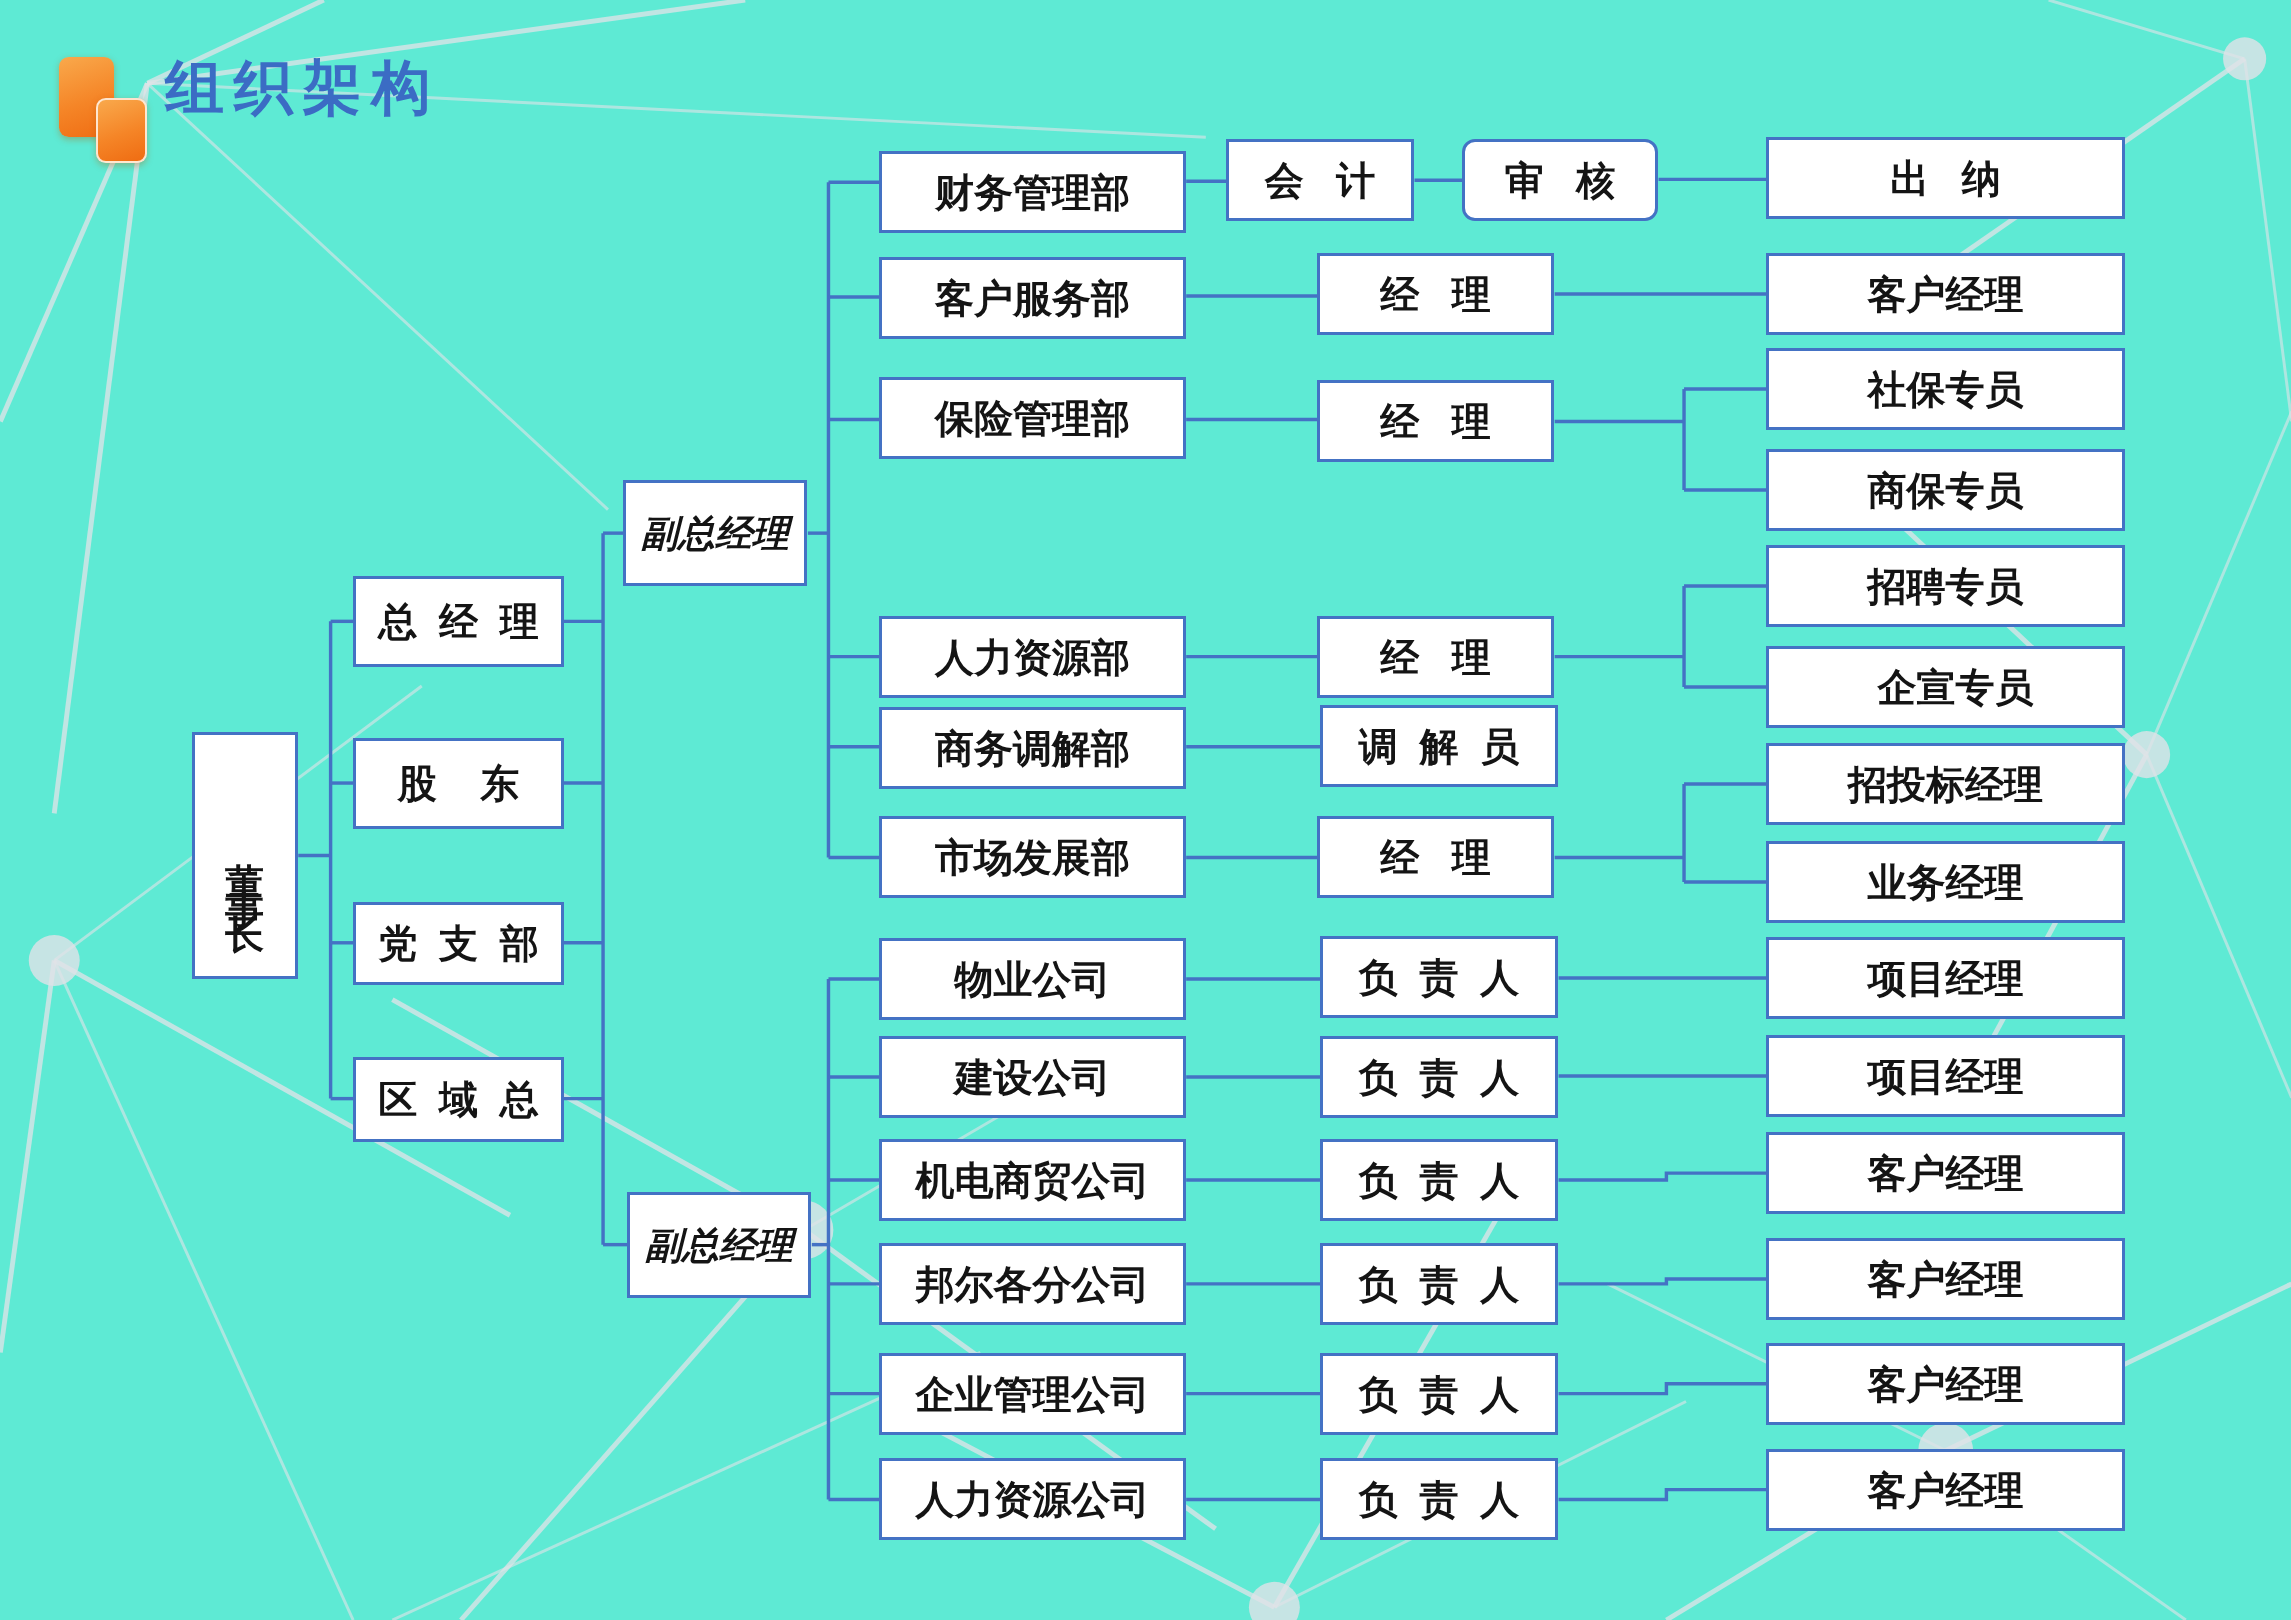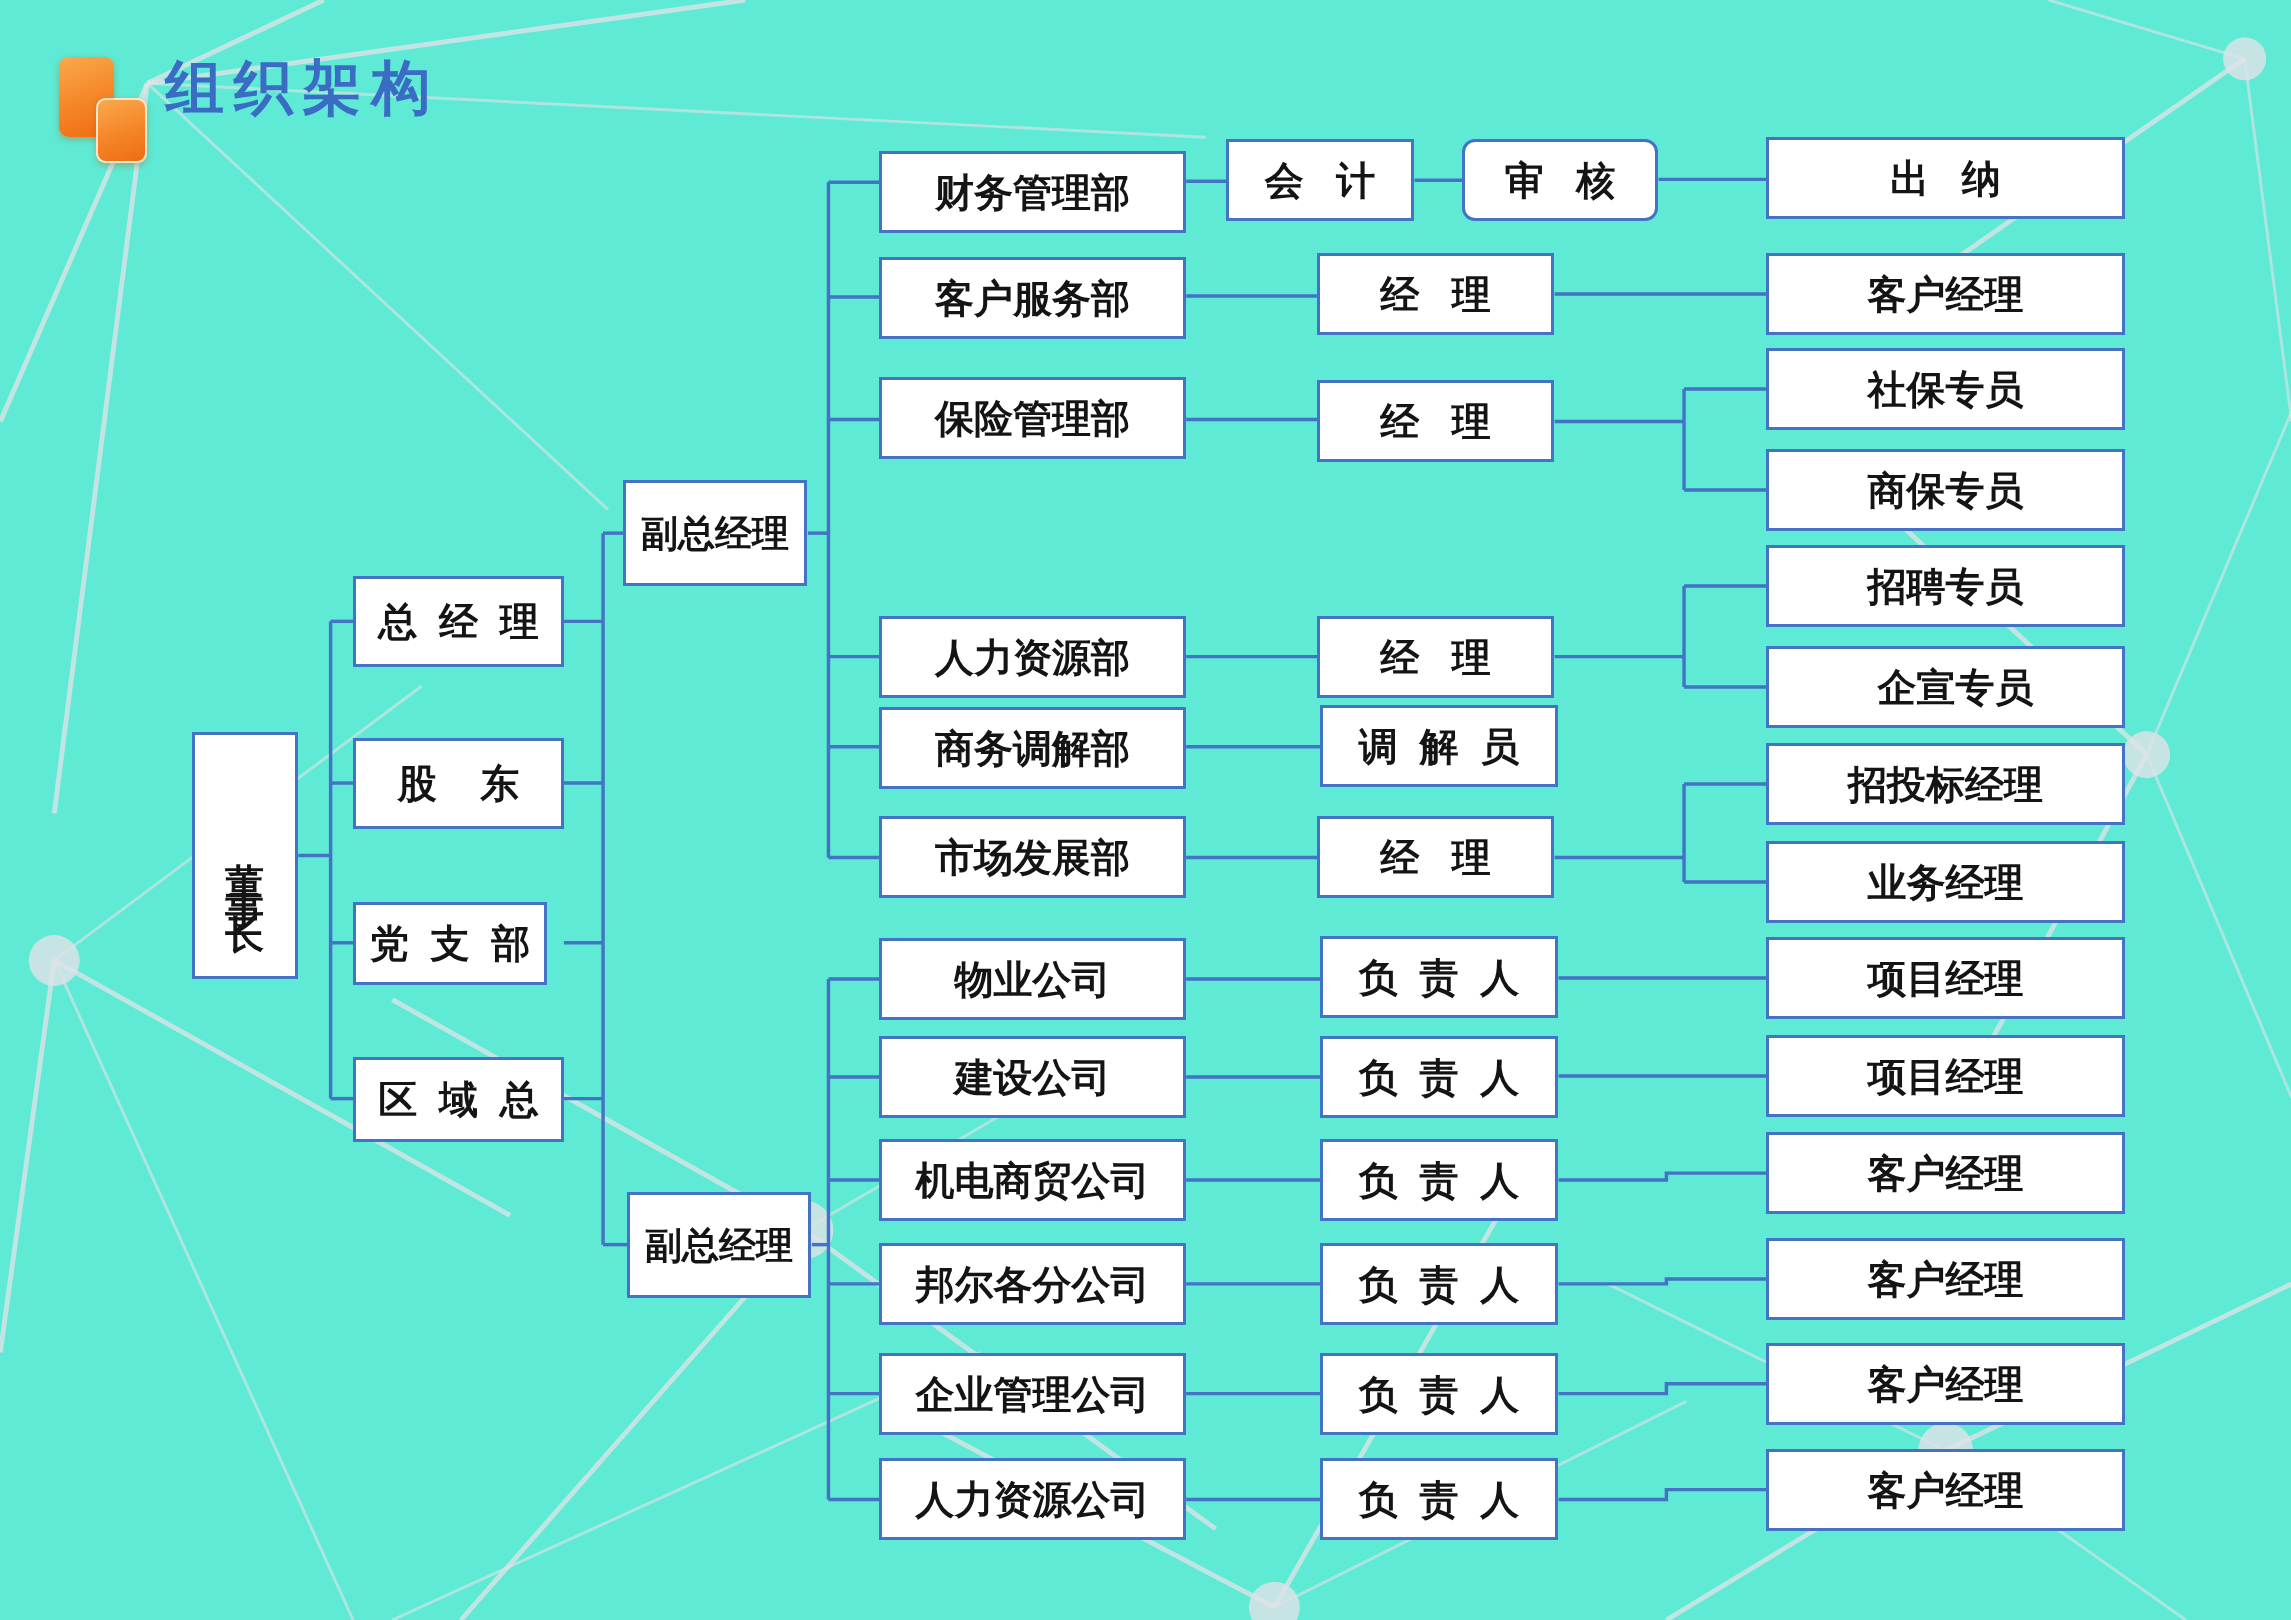--- a/index.html
+++ b/index.html
@@ -13,21 +13,21 @@
   svg.mesh line.thin{stroke-width:3;opacity:.6;}
   svg.mesh circle{fill:#e0e2e7;opacity:.8;}
   svg.wires{position:absolute;left:0;top:0;}
   svg.wires line, svg.wires polyline{stroke:#4472c4;stroke-width:3.5;fill:none;}
   .node{
     position:absolute;background:#ffffff;border:3.9px solid #4472c4;
     display:flex;align-items:center;justify-content:center;
     font-weight:bold;font-size:39px;color:#141414;white-space:pre;
     box-sizing:border-box;line-height:1;
   }
-  .node.small{font-size:37px;}
+  .node.small{font-size:37px;font-style:italic;}
   .node.vertical{
     writing-mode:vertical-rl;text-orientation:upright;
     font-size:39px;letter-spacing:25.5px;padding-top:29px;
   }
   .page-title{
     position:absolute;left:165px;top:49px;
     font-family:"Liberation Serif", serif;font-weight:bold;
     font-size:59px;color:#3b6cc4;letter-spacing:9.8px;white-space:pre;
   }
   .logo{position:absolute;left:57px;top:51px;width:108px;height:108px;}
@@ -160,21 +160,21 @@
   <div class="logo">
     <div class="sq back"></div>
       <div class="sq front"></div>
   </div>
   <div class="page-title">组织架构</div>
 
   <div class="node vertical" style="left:192px;top:732px;width:106px;height:247px;"><span>董事长</span></div>
 
   <div class="node" style="left:353px;top:738px;width:211px;height:91px;"><span>股    东</span></div>
   <div class="node" style="left:353px;top:576px;width:211px;height:91px;"><span>总  经  理</span></div>
-  <div class="node" style="left:353px;top:902px;width:194px;height:83px;"><span>党  支  部</span></div>
+  <div class="node" style="left:353px;top:902px;width:211px;height:83px;"><span>党  支  部</span></div>
   <div class="node" style="left:353px;top:1057px;width:211px;height:85px;"><span>区  域  总</span></div>
 
   <div class="node small" style="left:623px;top:480px;width:184px;height:106px;"><span>副总经理</span></div>
   <div class="node small" style="left:627px;top:1192px;width:184px;height:106px;"><span>副总经理</span></div>
 
   <div class="node" style="left:879px;top:142px;width:307px;height:82px;margin-top:9px;"><span>财务管理部</span></div>
   <div class="node" style="left:879px;top:257px;width:307px;height:82px;"><span>客户服务部</span></div>
   <div class="node" style="left:879px;top:377px;width:307px;height:82px;"><span>保险管理部</span></div>
   <div class="node" style="left:879px;top:616px;width:307px;height:82px;"><span>人力资源部</span></div>
   <div class="node" style="left:879px;top:707px;width:307px;height:82px;"><span>商务调解部</span></div>

